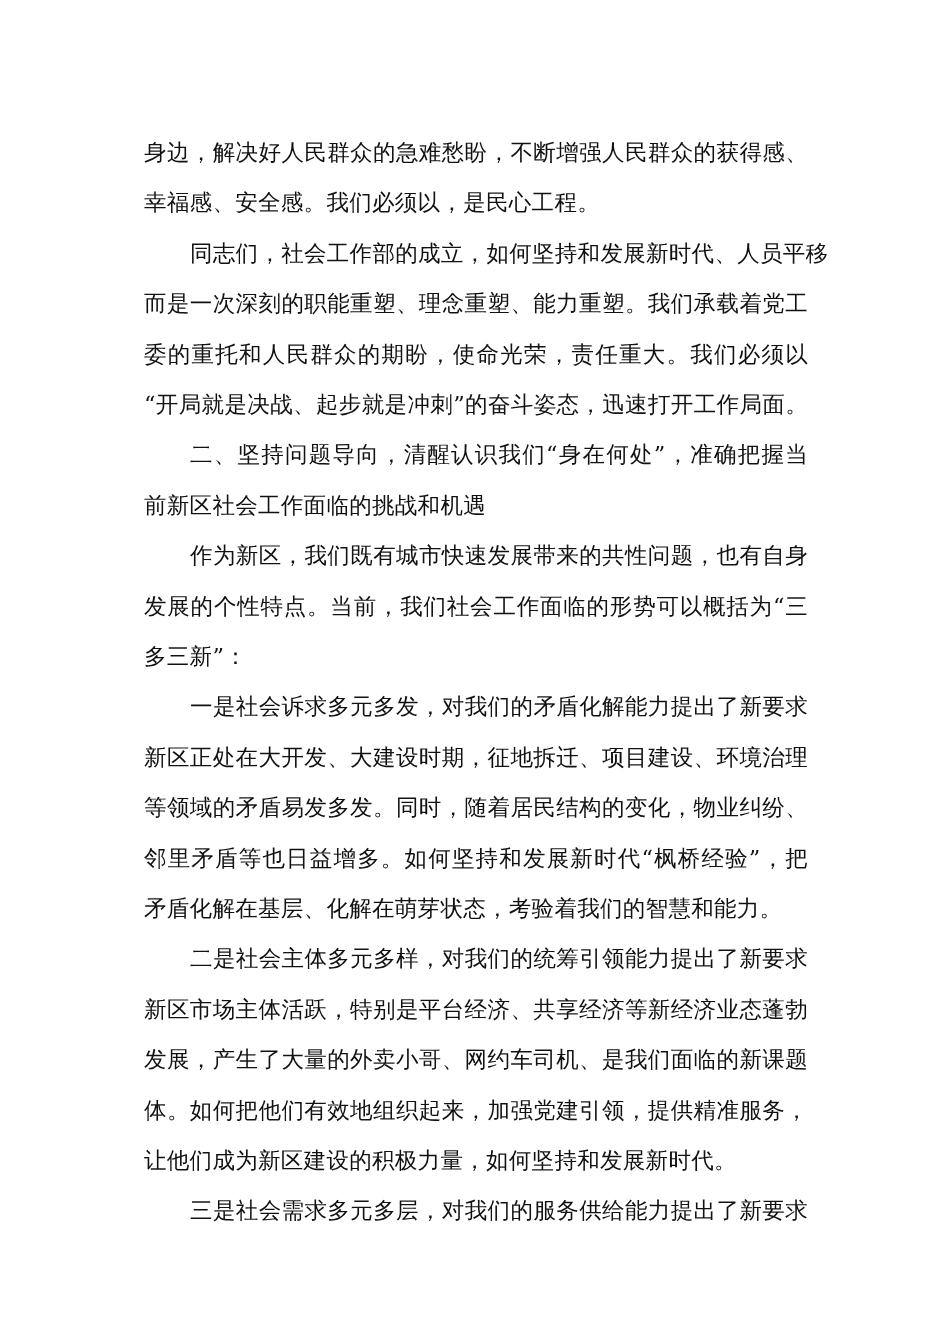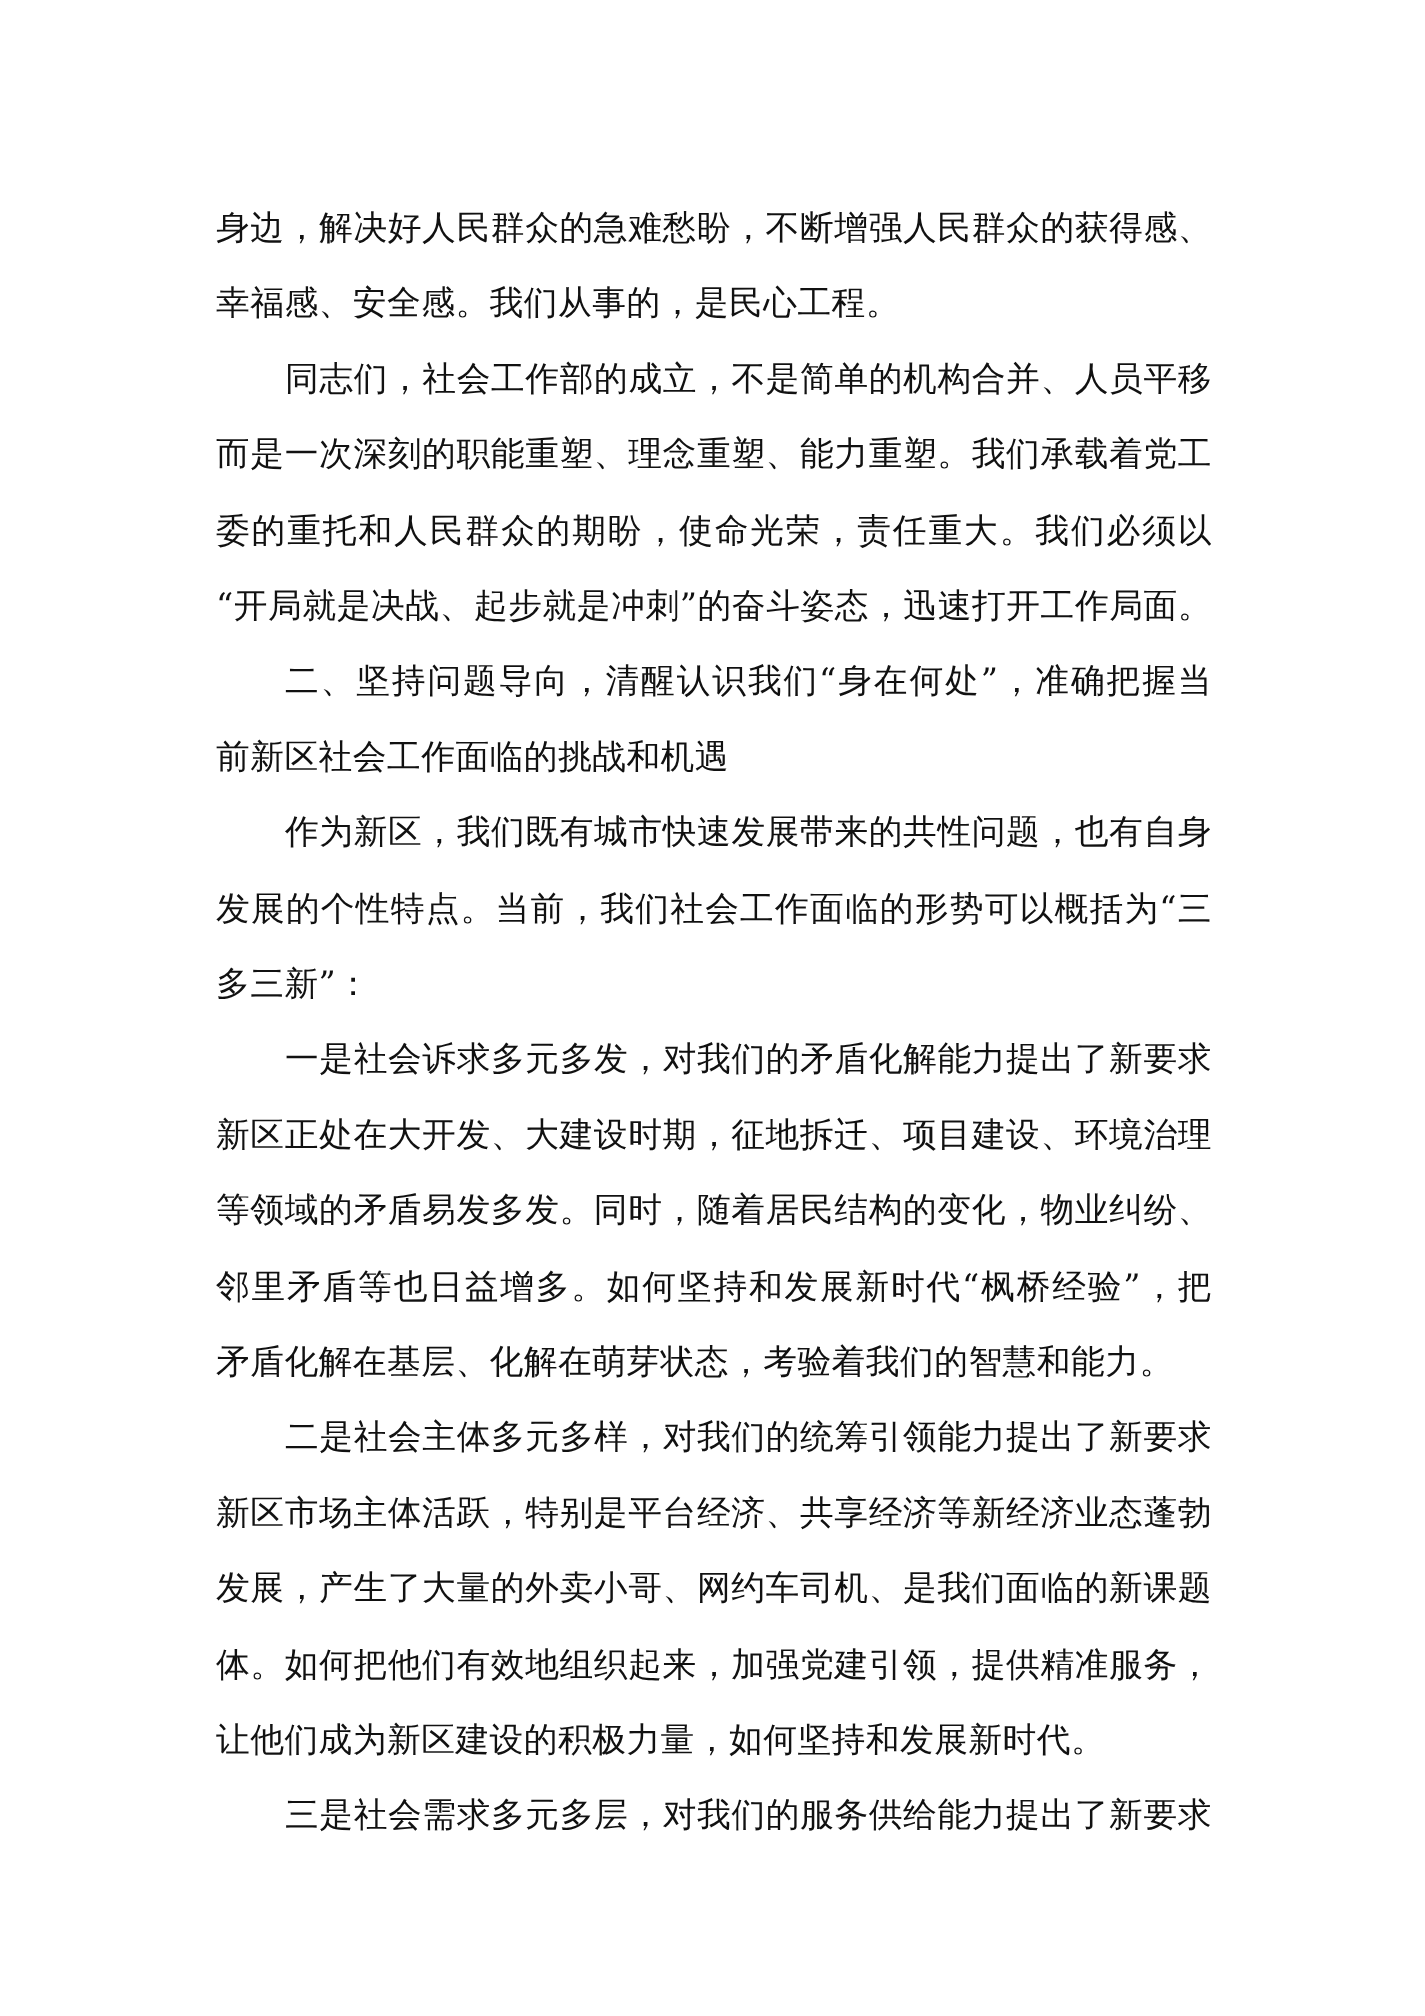--- a/index.html
+++ b/index.html
@@ -40,23 +40,23 @@
     .line.justify {
       text-align: justify;
       text-align-last: justify;
     }
   </style>
 </head>
 <body>
 
 <div class="page">
   <div class="line justify" style="top:138px">身边，解决好人民群众的急难愁盼，不断增强人民群众的获得感、</div>
-  <div class="line" style="top:188px">幸福感、安全感。我们从事的，是民心工程。</div>
+  <div class="line" style="top:188px">幸福感、安全感。我们必须以，是民心工程。</div>
 
-  <div class="line indent justify" style="top:239px">同志们，社会工作部的成立，不是简单的机构合并、人员平移</div>
+  <div class="line indent justify" style="top:239px">同志们，社会工作部的成立，如何坚持和发展新时代、人员平移</div>
   <div class="line justify" style="top:289px">而是一次深刻的职能重塑、理念重塑、能力重塑。我们承载着党工</div>
   <div class="line justify" style="top:340px">委的重托和人民群众的期盼，使命光荣，责任重大。我们必须以</div>
   <div class="line justify" style="top:390px">“开局就是决战、起步就是冲刺”的奋斗姿态，迅速打开工作局面。</div>
 
   <div class="line indent justify" style="top:440px">二、坚持问题导向，清醒认识我们“身在何处”，准确把握当</div>
   <div class="line" style="top:491px">前新区社会工作面临的挑战和机遇</div>
 
   <div class="line justify" style="top:592px">发展的个性特点。当前，我们社会工作面临的形势可以概括为“三</div>
   <div class="line indent justify" style="top:541px">作为新区，我们既有城市快速发展带来的共性问题，也有自身</div>
   <div class="line" style="top:642px">多三新”：</div>

